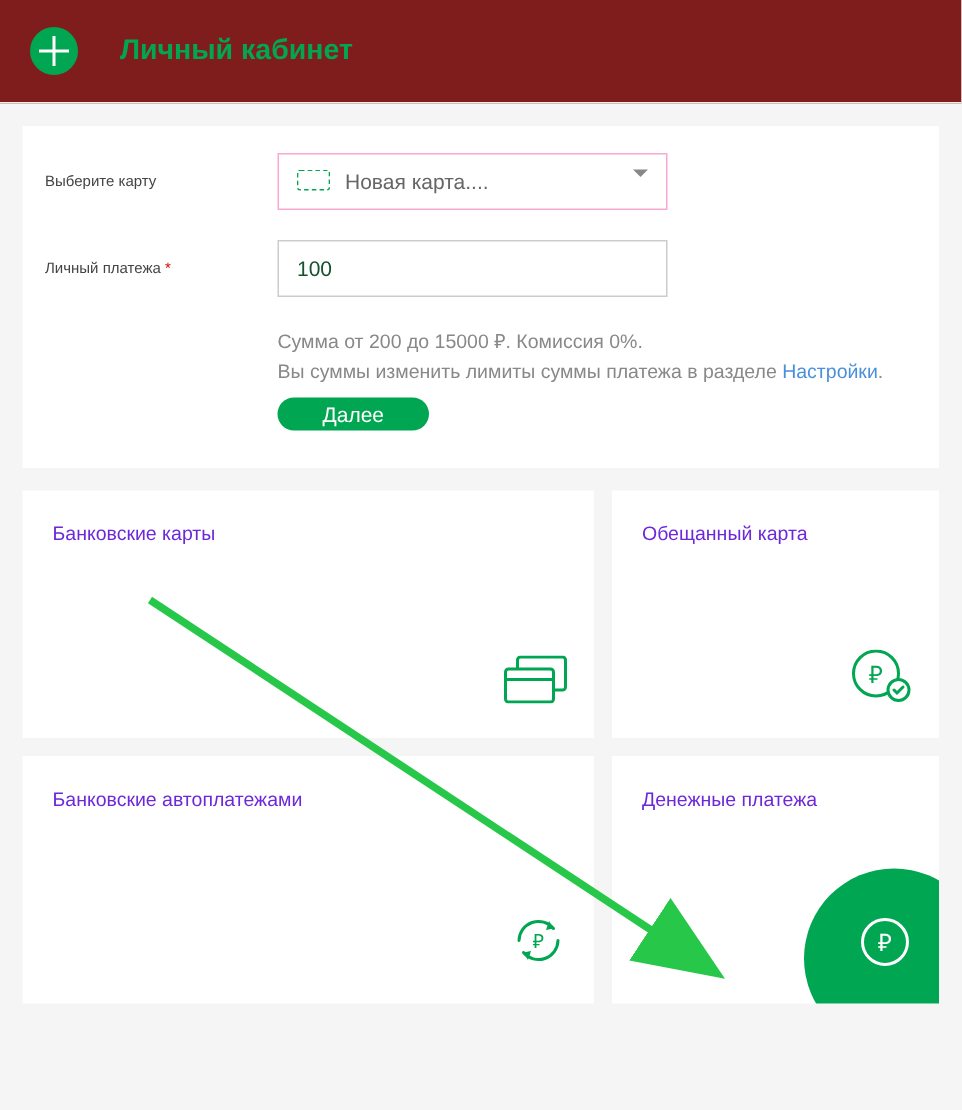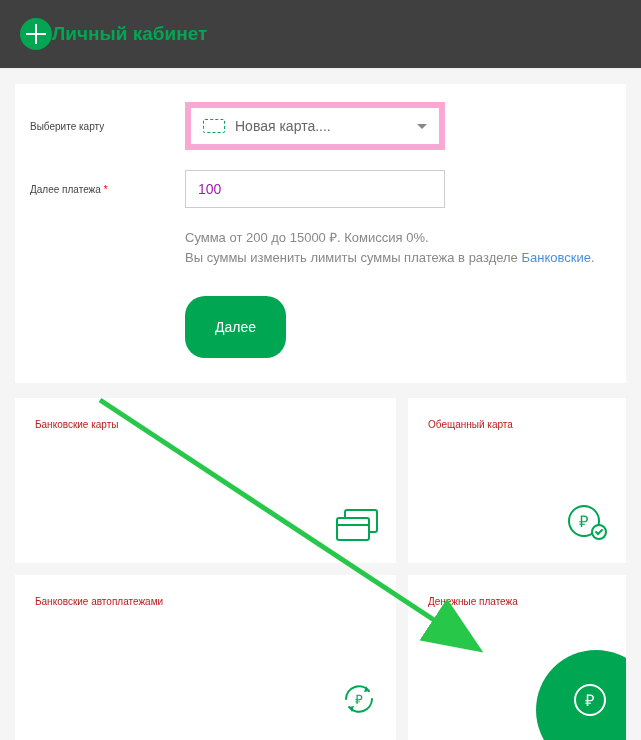--- a/index.html
+++ b/index.html
@@ -5,25 +5,25 @@
     * { box-sizing: border-box; margin: 0; padding: 0; }
     body {
       font-family: Arial, Helvetica, sans-serif;
       background: #f5f5f5;
       width: 641px;
       height: 740px;
       overflow: hidden;
       position: relative;
     }
     .header {
-      background: #404040;
+      background: #7f1d1d;
       padding: 18px 20px;
       display: flex;
       align-items: center;
-      gap: 0;
+      gap: 28px;
       border-bottom: 1px solid #eee;
     }
     .logo-circle {
       width: 32px;
       height: 32px;
       border-radius: 50%;
       background: #00a651;
       position: relative;
     }
     .logo-circle::before {
@@ -63,24 +63,23 @@
     }
     .form-label {
       width: 155px;
       color: #444;
       font-size: 10px;
     }
     .form-label .req { color: #d00; }
     .select-box {
       flex: 1;
       max-width: 260px;
-      border: 6px solid #f9a8d4;
+      border: 1px solid #f9a8d4;
       padding: 10px 12px;
       display: flex;
-      align-items: center;
       gap: 10px;
       cursor: pointer;
       position: relative;
     }
     .card-outline {
       width: 22px;
       height: 14px;
       border: 1px dashed #00a651;
       border-radius: 2px;
     }
@@ -94,61 +93,61 @@
       border-left: 5px solid transparent;
       border-right: 5px solid transparent;
       border-top: 5px solid #888;
     }
     .input-box {
       flex: 1;
       max-width: 260px;
       border: 1px solid #ccc;
       padding: 10px 12px;
       font-size: 14px;
-      color: #a21caf;
+      color: #14532d;
       outline: none;
     }
     .hint-text {
       margin-left: 155px;
       color: #888;
       font-size: 13px;
       line-height: 1.5;
     }
     .hint-text a {
       color: #4a90d9;
       text-decoration: none;
     }
     .btn-primary {
       margin-left: 155px;
-      margin-top: 29px;
+      margin-top: 8px;
       background: #00a651;
       color: #fff;
       border: none;
       border-radius: 20px;
-      padding: 23px 30px;
+      padding: 3px 30px;
       font-size: 14px;
       cursor: pointer;
     }
     .tiles {
       margin: 0 15px;
       display: grid;
       grid-template-columns: 1fr 218px;
       grid-auto-rows: 165px;
       gap: 12px;
     }
     .tile {
       background: #fff;
       padding: 20px;
       position: relative;
       cursor: pointer;
       overflow: hidden;
     }
     .tile-title {
-      color: #b91c1c;
-      font-size: 10px;
+      color: #6d28d9;
+      font-size: 13px;
       line-height: 1.4;
     }
     .tile-icon {
       position: absolute;
       right: 18px;
       bottom: 18px;
     }
     .tile.active .tile-bg {
       position: absolute;
       right: -30px;
@@ -180,27 +179,27 @@
   <div class="form-row">
     <div class="form-label">Выберите карту</div>
     <div class="select-box">
       <div class="card-outline"></div>
       <div class="select-text">Новая карта....</div>
       <div class="chevron"></div>
     </div>
   </div>
 
   <div class="form-row">
-    <div class="form-label"><span>Далее платежа</span> <span class="req">*</span></div>
+    <div class="form-label"><span>Личный платежа</span> <span class="req">*</span></div>
     <input class="input-box" type="text" value="100" style="">
   </div>
 
   <div class="hint-text">
     <div>Сумма от 200 до 15000 ₽. Комиссия 0%.</div>
-    <div><span>Вы суммы изменить лимиты суммы платежа в разделе </span><a href="#">Банковские</a>.</div>
+    <div><span>Вы суммы изменить лимиты суммы платежа в разделе </span><a href="#">Настройки</a>.</div>
   </div>
 
   <button class="btn-primary">Далее</button>
 </div>
 
 <div class="tiles">
   <div class="tile">
     <div class="tile-title">Банковские карты</div>
     <div class="tile-icon">
       <svg width="42" height="32" viewBox="0 0 42 32" fill="none" stroke="#00a651" stroke-width="2">

